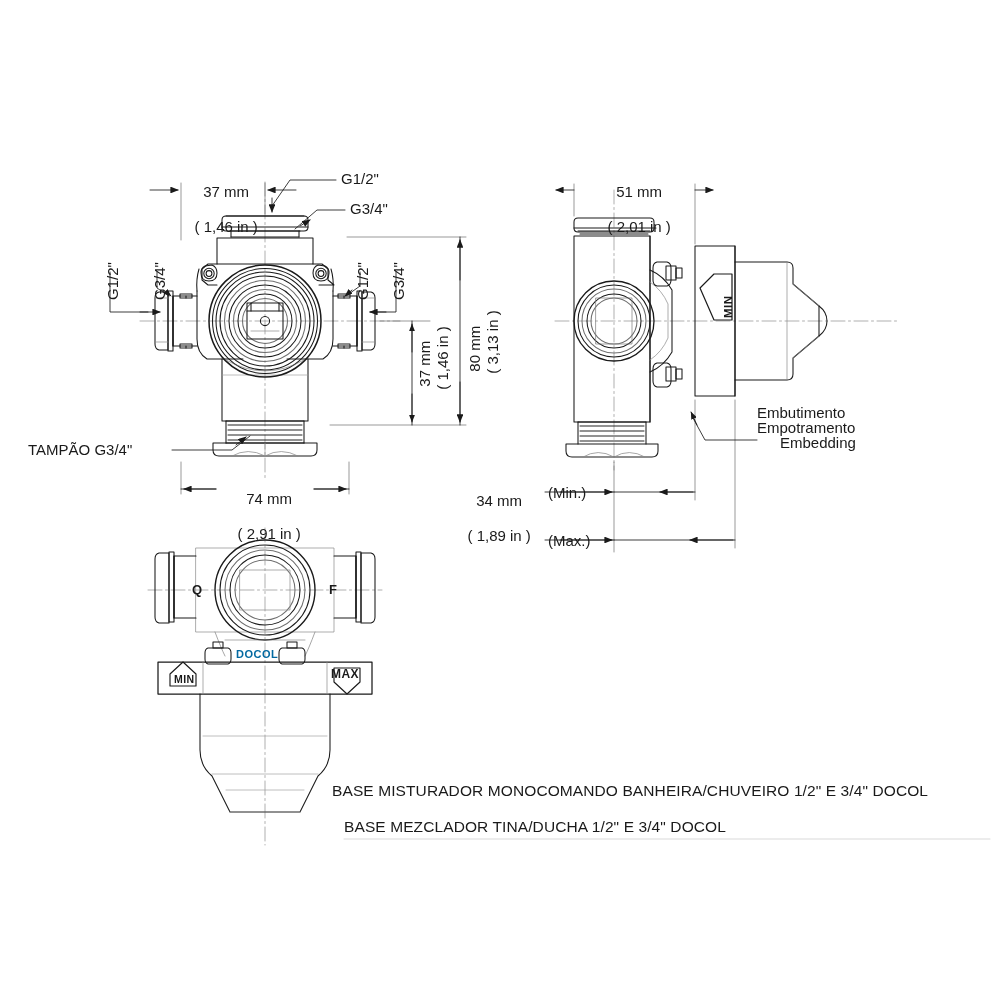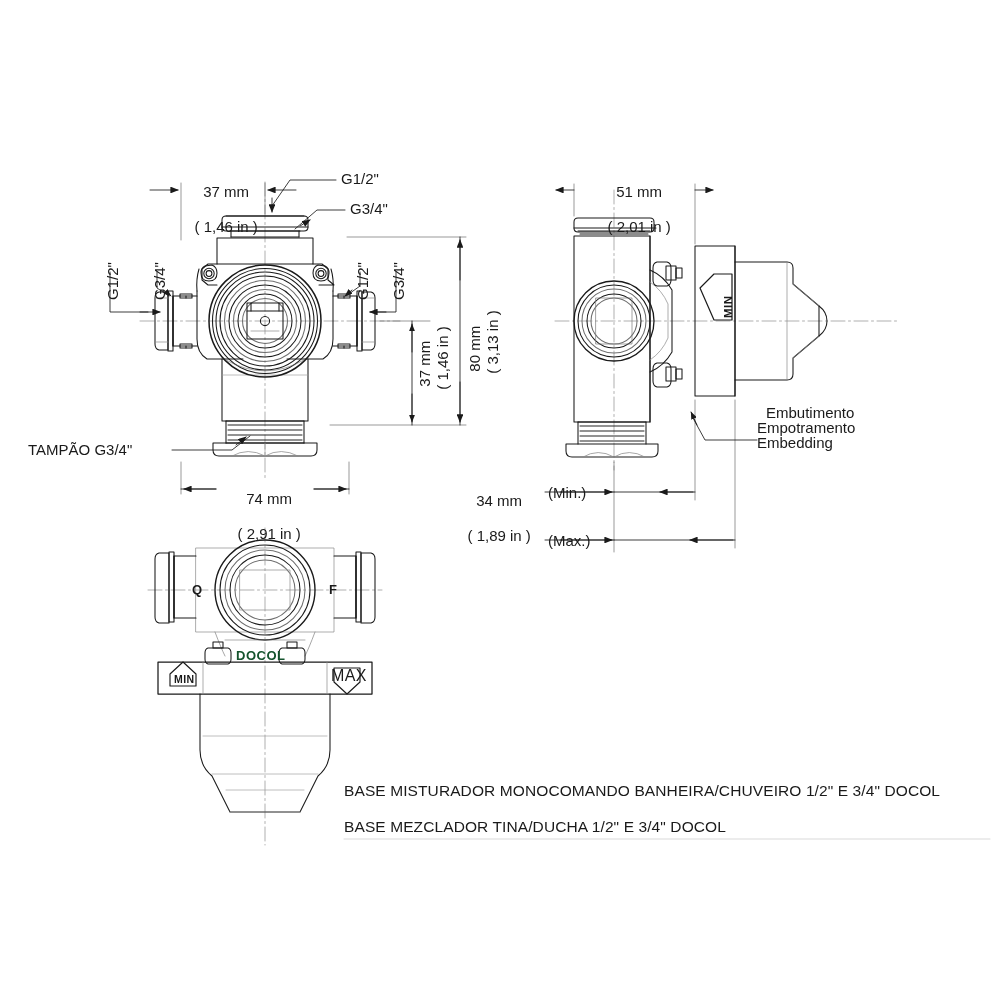--- a/index.html
+++ b/index.html
@@ -347,29 +347,29 @@
 </div>
 
 <div class="txt dim" style="left:445px;top:474px;width:100px;">
   <span>34 mm</span><br>
   <span>( 1,89 in )</span>
 </div>
 <div class="txt lbl" style="left:548px;top:484px;"><span>(Min.)</span></div>
 
 <div class="txt lbl" style="left:548px;top:532px;"><span>(Max.)</span></div>
 
-<div class="txt lbl" style="left:757px;top:404px;margin-left:9px;"><span>Embutimento</span></div>
+<div class="txt lbl" style="left:757px;top:404px;"><span>Embutimento</span></div>
 <div class="txt lbl" style="left:757px;top:419px;"><span>Empotramento</span></div>
-<div class="txt lbl" style="left:757px;top:434px;text-align:center;"><span>Embedding</span></div>
+<div class="txt lbl" style="left:780px;top:434px;text-align:center;"><span>Embedding</span></div>
 
 <div class="txt rot90" style="left:722px;top:318px;font-size:11.5px;font-weight:bold;letter-spacing:.5px;"><span>MIN</span></div>
 
 <div class="txt" style="left:192px;top:582px;font-size:13px;font-weight:bold;"><span>Q</span></div>
 <div class="txt" style="left:329px;top:582px;font-size:13px;font-weight:bold;"><span>F</span></div>
 
 <div class="txt" style="left:174px;top:673px;font-size:10.5px;font-weight:bold;letter-spacing:.4px;"><span>MIN</span></div>
-<div class="txt" style="left:331px;top:667px;font-size:16px;font-weight:normal;letter-spacing:.4px;"><span>MAX</span></div>
-<div class="txt" style="left:236px;top:648px;font-size:13px;font-weight:bold;letter-spacing:.5px;color:#14532d;"><span>DOCOL</span></div>
-
-<div class="txt cap" style="left:344px;top:782px;text-align:center;"><span>BASE MISTURADOR MONOCOMANDO BANHEIRA/CHUVEIRO 1/2" E 3/4" DOCOL</span></div>
+<div class="txt" style="left:331px;top:667px;font-size:12px;font-weight:bold;letter-spacing:.4px;"><span>MAX</span></div>
+<div class="txt" style="left:236px;top:648px;font-size:11px;font-weight:bold;letter-spacing:.5px;color:#0369a1;"><span>DOCOL</span></div>
+
+<div class="txt cap" style="left:332px;top:782px;text-align:center;"><span>BASE MISTURADOR MONOCOMANDO BANHEIRA/CHUVEIRO 1/2" E 3/4" DOCOL</span></div>
 <div class="txt cap" style="left:344px;top:818px;"><span>BASE MEZCLADOR TINA/DUCHA 1/2" E 3/4" DOCOL</span></div>
 
 </div>
 
 </body></html>

